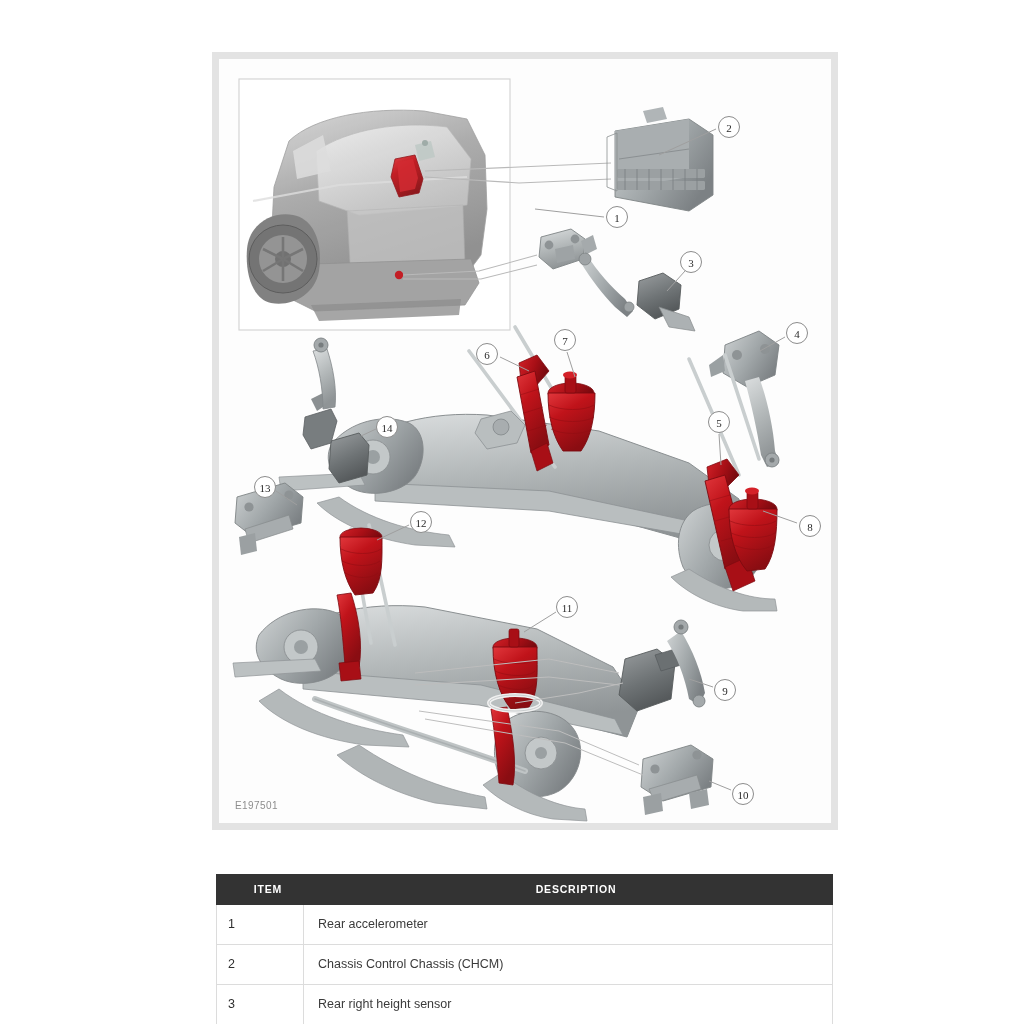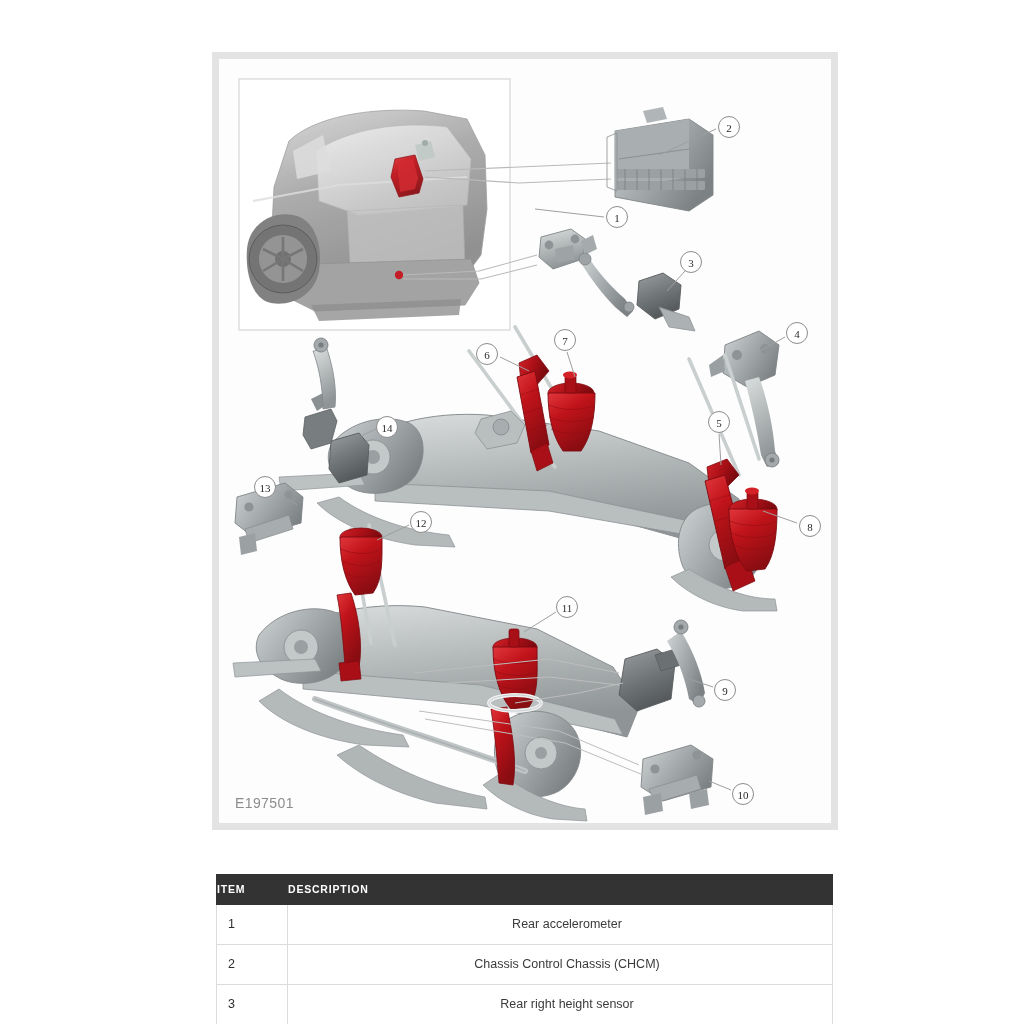--- a/index.html
+++ b/index.html
@@ -43,21 +43,21 @@
     top: 0;
     width: 100%;
     height: 100%;
     display: block;
   }
 
   .figure-id {
     position: absolute;
     left: 16px;
     bottom: 12px;
-    font-size: 14px;
+    font-size: 10px;
     letter-spacing: 0.4px;
     color: #8d8d8d;
     font-family: "Liberation Sans", sans-serif;
     user-select: none;
   }
 
   
   .legend-table {
     position: absolute;
     left: 216px;
@@ -67,22 +67,22 @@
     table-layout: fixed;
     background: #ffffff;
   }
 
   .legend-table th {
     background: #333333;
     color: #ffffff;
     font-size: 10.5px;
     font-weight: bold;
     letter-spacing: 0.8px;
-    padding: 8px 0 9px 0;
-    text-align: left;
+    padding: 8px 0 9px 16px;
+    text-align: center;
     border: 1px solid #333333;
   }
 
   .legend-table th.col-item { width: 70px; }
 
   .legend-table td {
     font-size: 12.5px;
     color: #3b3b3b;
     border: 1px solid #dcdcdc;
     padding: 12px 0 13px 0;
@@ -90,21 +90,21 @@
     vertical-align: middle;
   }
 
   .legend-table td.cell-item {
     text-align: left;
     padding-left: 11px;
     color: #2e2e2e;
   }
 
   .legend-table td.cell-desc {
-    text-align: center;
+    text-align: left;
     padding-left: 14px;
   }
 
   
   text.callout-num {
     font-family: "Liberation Serif", serif;
     font-size: 11px;
     fill: #2b2b2b;
     text-anchor: middle;
     dominant-baseline: central;

